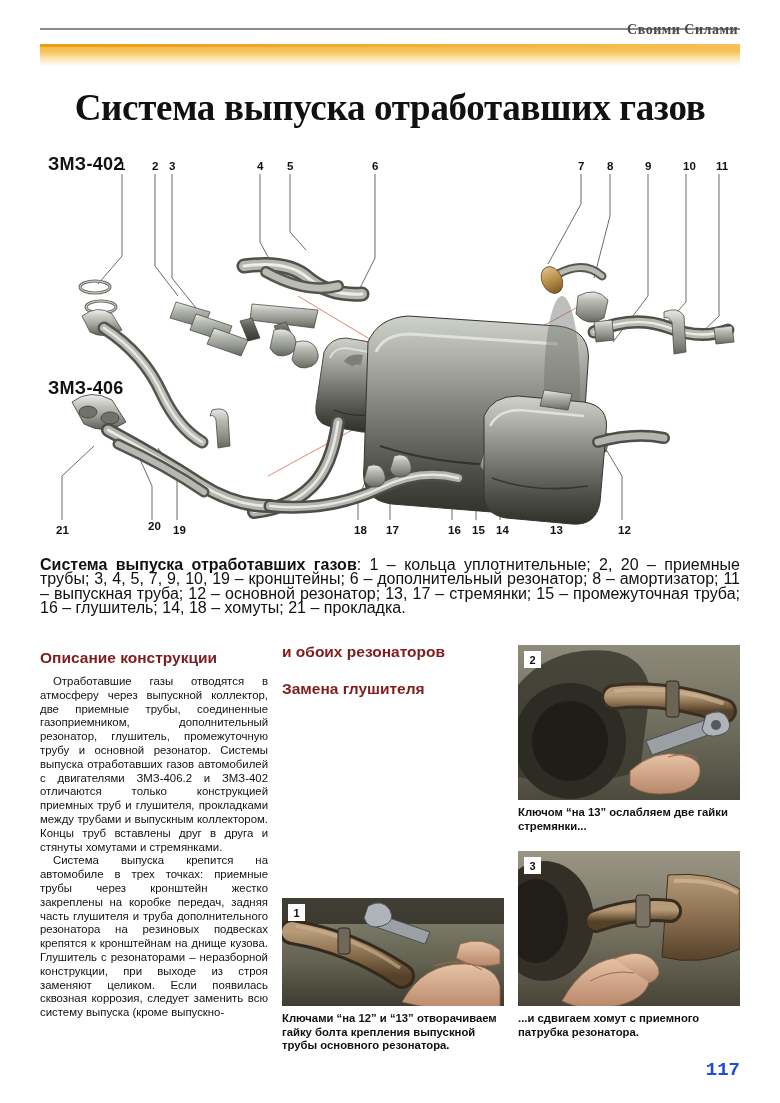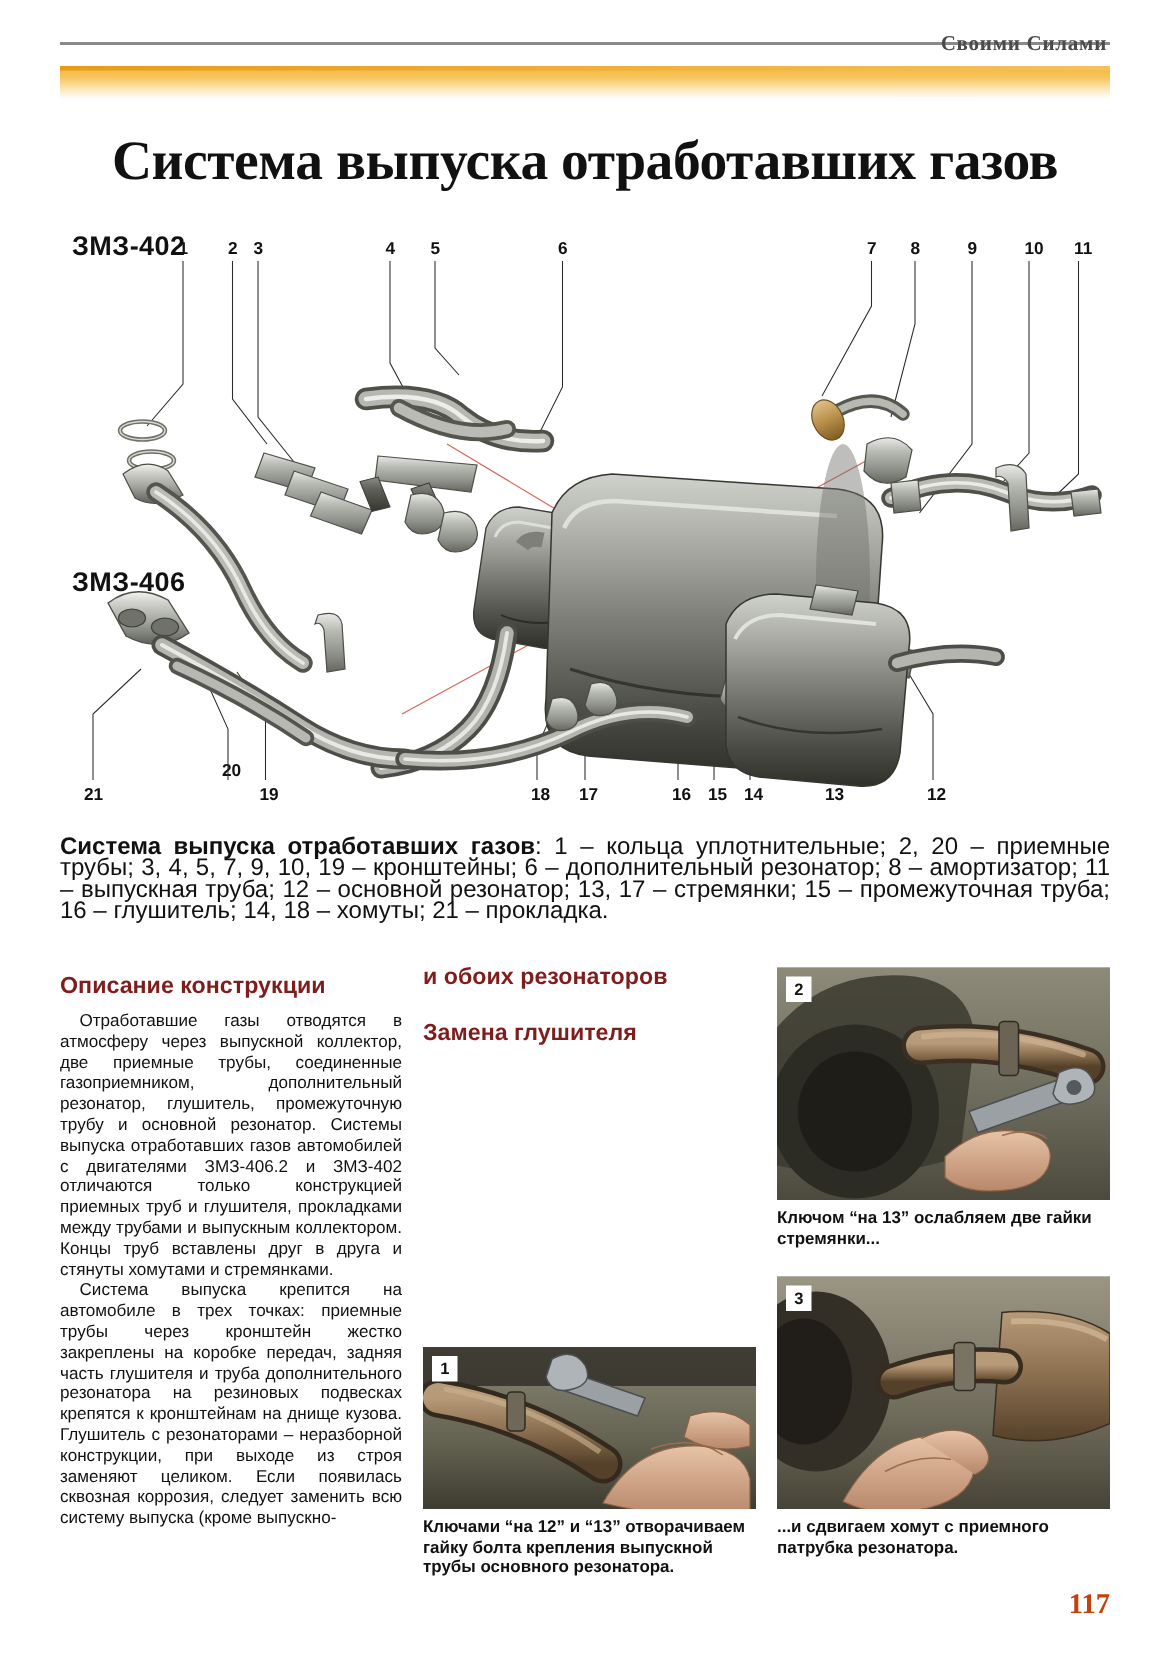--- a/index.html
+++ b/index.html
@@ -92,21 +92,21 @@
   #cap1{left:282px;top:1012px;width:228px;}
 
   
   .footer-url{
     position:absolute;left:0;right:0;bottom:14px;text-align:center;
     font-family:"Liberation Serif",serif;font-size:10px;color:#8b8b8b;
     text-decoration:underline;
   }
   .pageno{
     position:absolute;right:40px;bottom:22px;
-    font-family:Liberation Serif, serif;font-size:19px;font-weight:bold;color:#c2410c;
+    font-family:Liberation Mono, monospace;font-size:19px;font-weight:bold;color:#1d4ed8;
   }
 </style>
 </head>
 <body>
 
 <div class="page">
 
   <div class="hdr-rule"></div>
   <div class="hdr-brand">Своими Силами</div>
   <div class="hdr-grad"></div>
@@ -124,21 +124,21 @@
     <div class="callout" style="left:219px;top:14px">4</div>
     <div class="callout" style="left:249px;top:14px">5</div>
     <div class="callout" style="left:334px;top:14px">6</div>
     <div class="callout" style="left:540px;top:14px">7</div>
     <div class="callout" style="left:569px;top:14px">8</div>
     <div class="callout" style="left:607px;top:14px">9</div>
     <div class="callout" style="left:645px;top:14px">10</div>
     <div class="callout" style="left:678px;top:14px">11</div>
 
     <div class="callout" style="left:18px;top:378px">21</div>
-    <div class="callout" style="left:110px;top:362px">20</div>
+    <div class="callout" style="left:110px;top:374px">20</div>
     <div class="callout" style="left:135px;top:378px">19</div>
     <div class="callout" style="left:316px;top:378px">18</div>
     <div class="callout" style="left:348px;top:378px">17</div>
     <div class="callout" style="left:410px;top:378px">16</div>
     <div class="callout" style="left:434px;top:378px">15</div>
     <div class="callout" style="left:458px;top:378px">14</div>
     <div class="callout" style="left:512px;top:378px">13</div>
     <div class="callout" style="left:580px;top:378px">12</div>
 
     <svg class="fig-svg" width="704" height="400" viewBox="0 0 704 400">

